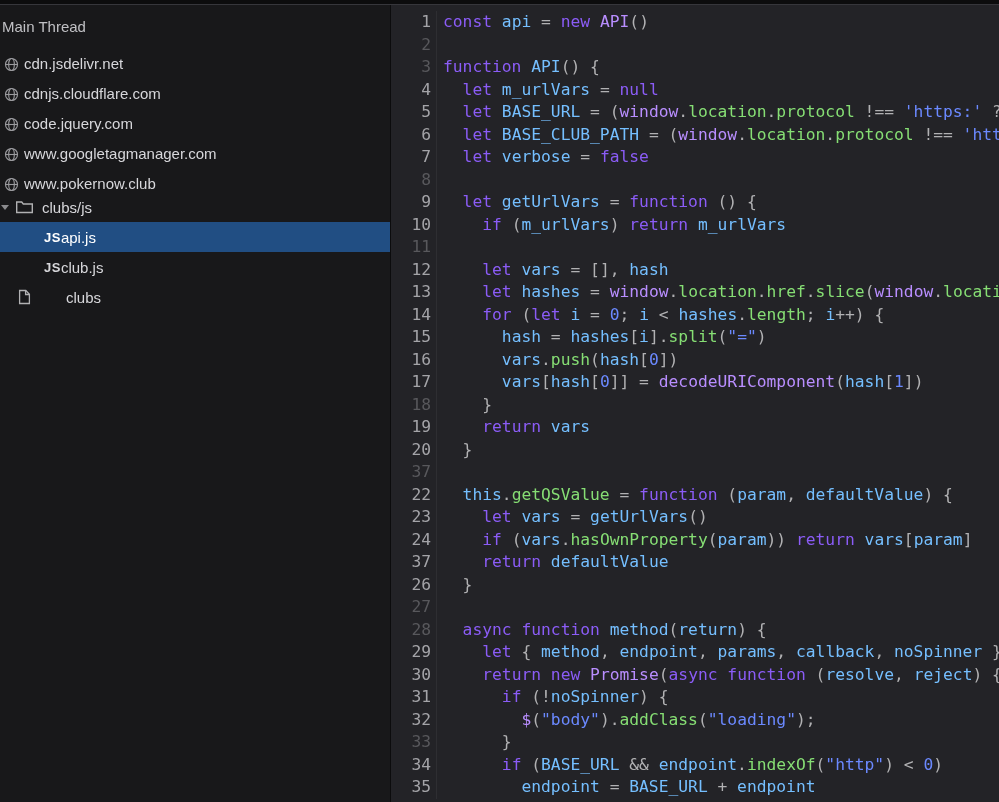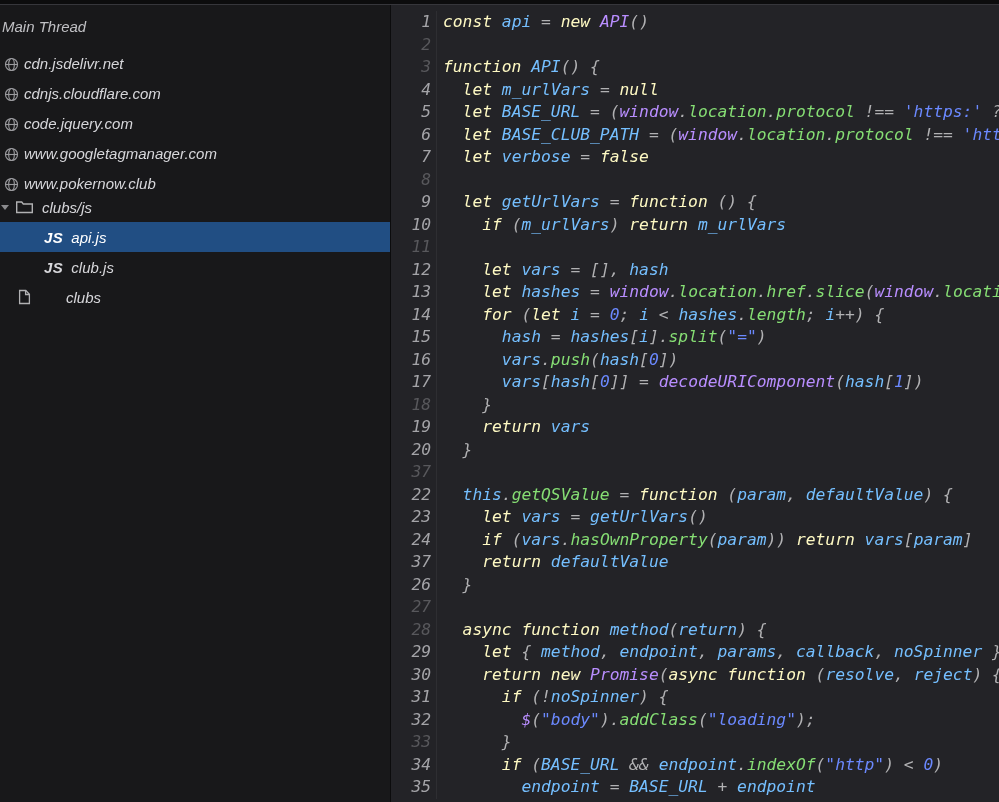--- a/index.html
+++ b/index.html
@@ -1,49 +1,49 @@
 <!DOCTYPE html>
 <html><head>
 <meta charset="utf-8">
 <style>
   html,body{margin:0;padding:0;background:#0c0c0d;}
   .app{position:relative;width:999px;height:802px;overflow:hidden;background:#0c0c0d;
-       font-family:"Liberation Sans",sans-serif;font-style:italic;}
+       font-family:"Liberation Sans",sans-serif;}
   .top-edge{height:4px;background:#0c0c0d;border-bottom:1px solid #36363b;}
   .content{display:flex;height:797px;}
 
   
   .sidebar{width:390px;flex:0 0 390px;background:#18181a;color:#d7d7db;
            padding-top:7px;box-sizing:border-box;overflow:hidden;}
   .tree-header{height:30px;line-height:30px;padding-left:2px;font-size:15px;color:#c0c0c4;}
   .row{height:30px;display:flex;align-items:center;font-size:15px;color:#d7d7db;cursor:default;}
   .row.selected{background:#214e83;color:#ffffff;}
   .row .icon{display:inline-flex;align-items:center;}
   .row.domain{padding-left:4px;align-items:flex-end;}
   .row.domain .icon{margin-right:5px;}
   .row.folder{padding-left:1px;}
   .caret{width:0;height:0;border-left:4.5px solid transparent;border-right:4.5px solid transparent;
          border-top:5px solid #8a8a8e;margin-right:6px;}
   .row.folder .icon{margin-right:8px;}
   .row.js-file{padding-left:44px;}
-  .jsbadge{font-weight:bold;font-size:15px;letter-spacing:0.5px;margin-right:8px;color:inherit;}
+  .jsbadge{font-weight:bold;font-size:13px;letter-spacing:0.5px;color:inherit;}
   .row.file{padding-left:18px;gap:23px;}
   .row.file .icon{margin-right:12px;}
 
   .splitter{width:1px;flex:0 0 1px;background:#0c0c0d;}
 
   
   .editor{flex:1 1 auto;background:#232327;padding-top:6px;box-sizing:border-box;overflow:hidden;
           font-family:"DejaVu Sans Mono",monospace;font-size:16.3px;}
   .line{display:flex;height:22.5px;line-height:22.5px;}
   .ln{flex:0 0 46px;width:46px;text-align:right;padding-right:5px;box-sizing:border-box;
       border-right:1px solid #2e2e32;color:#a4a4a8;cursor:pointer;}
   .ln.dim{color:#58585c;}
   .codetxt{white-space:pre;padding-left:6px;}
-  .t-k{color:#fef9c3}.t-v{color:#75bfff}.t-p{color:#86de74}
+  .t-k{color:#8b5cf6}.t-v{color:#75bfff}.t-p{color:#86de74}
   .t-s{color:#6b89ff}.t-n{color:#6b89ff}.t-g{color:#b98eff}.t-o{color:#b1b1b3}
 </style>
 </head>
 <body>
 
 <div class="app">
   <div class="top-edge"></div>
   <div class="content">
     <aside class="sidebar">
       <div class="tree-header">Main Thread</div>

